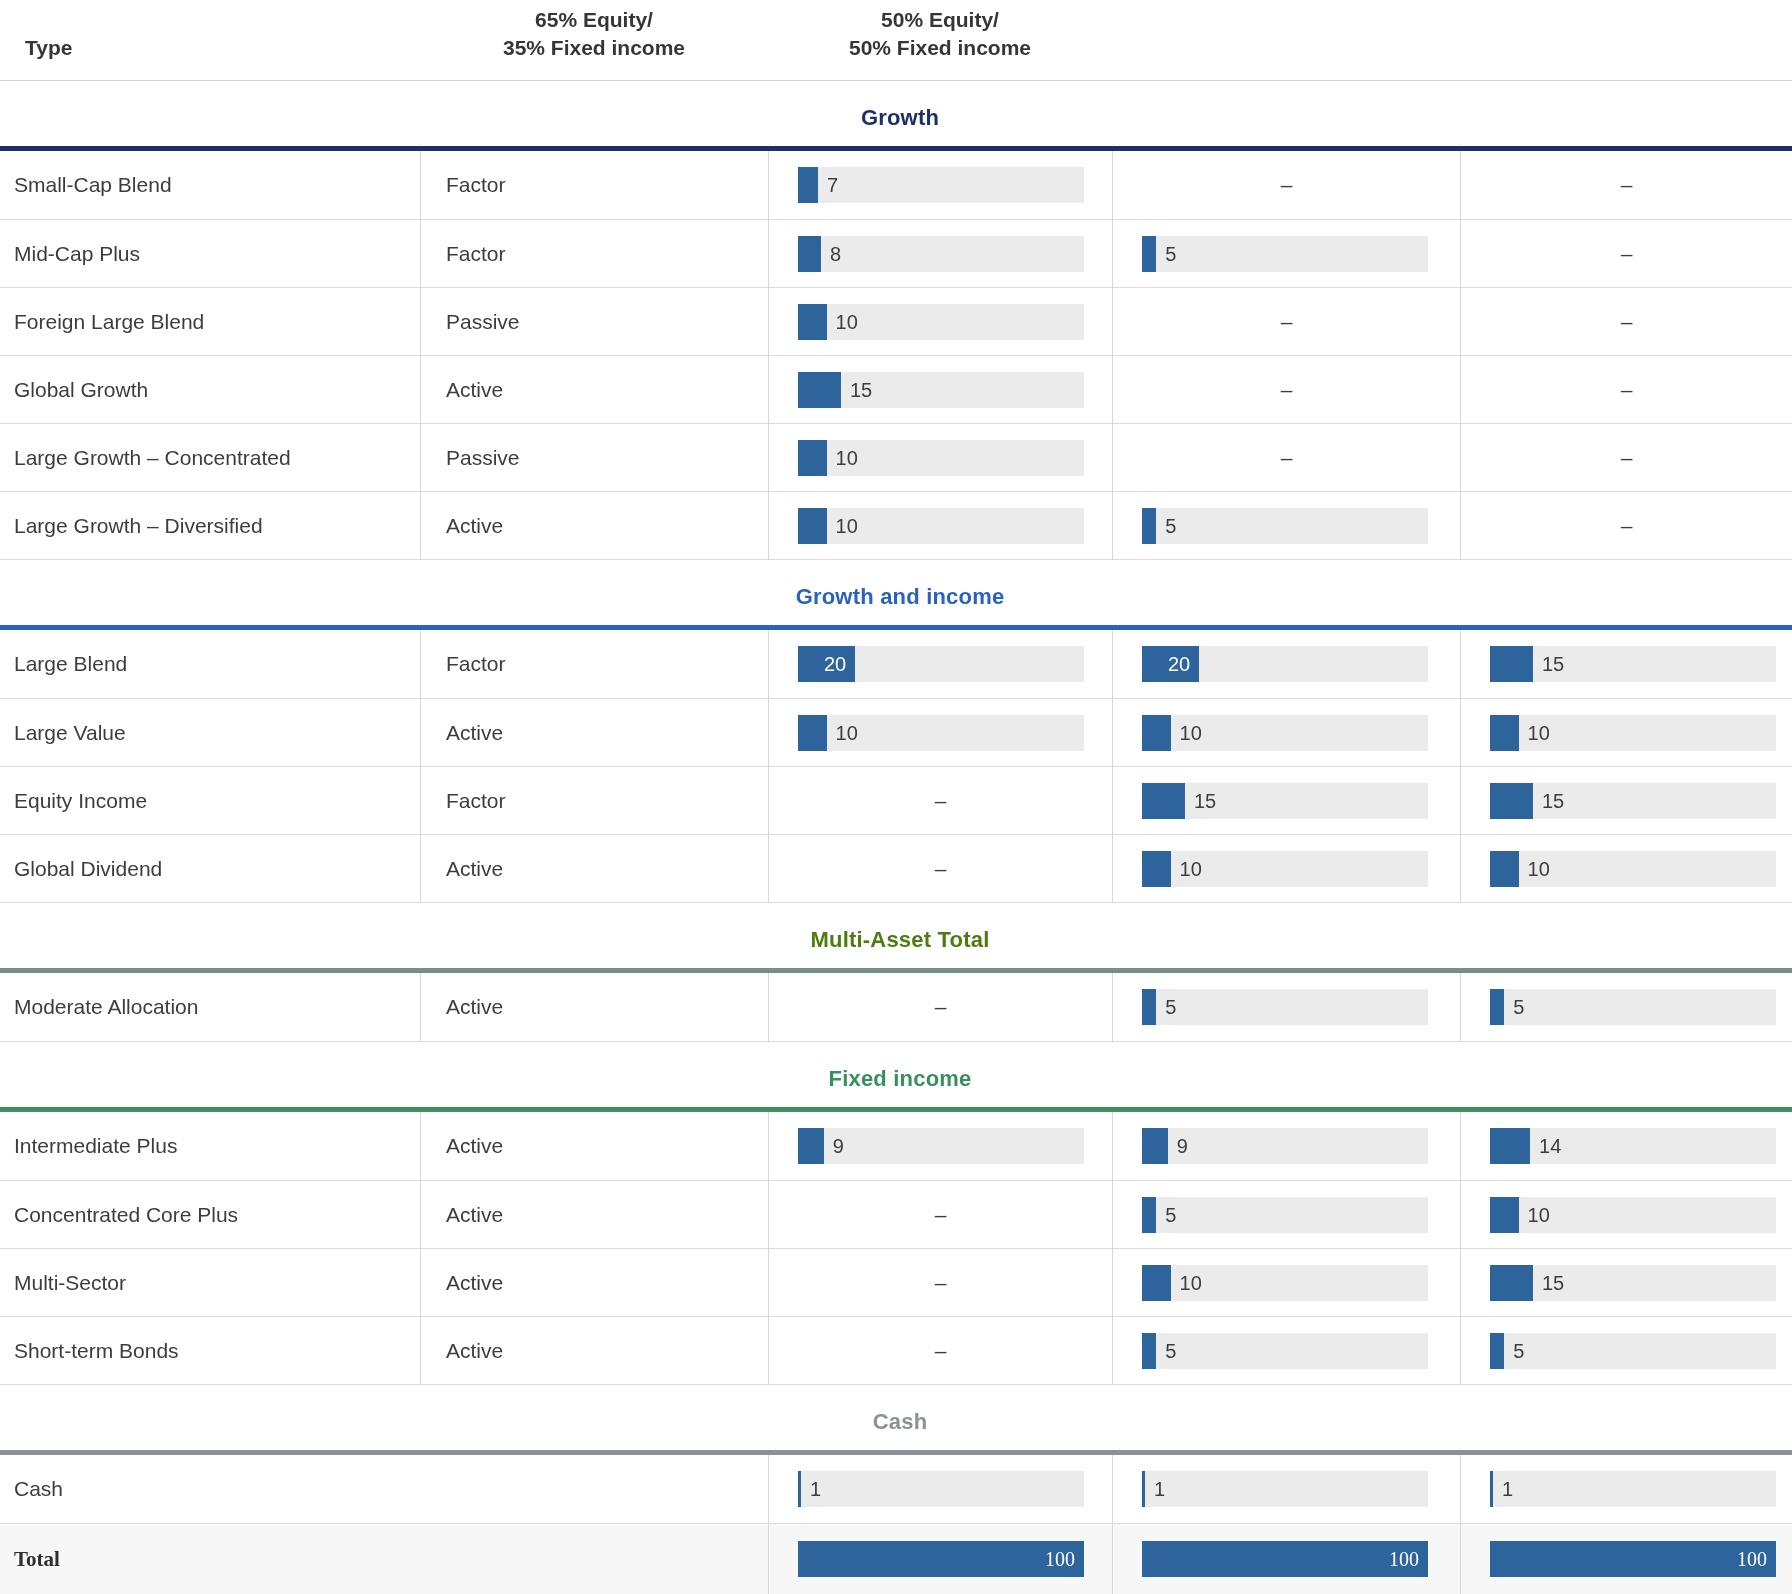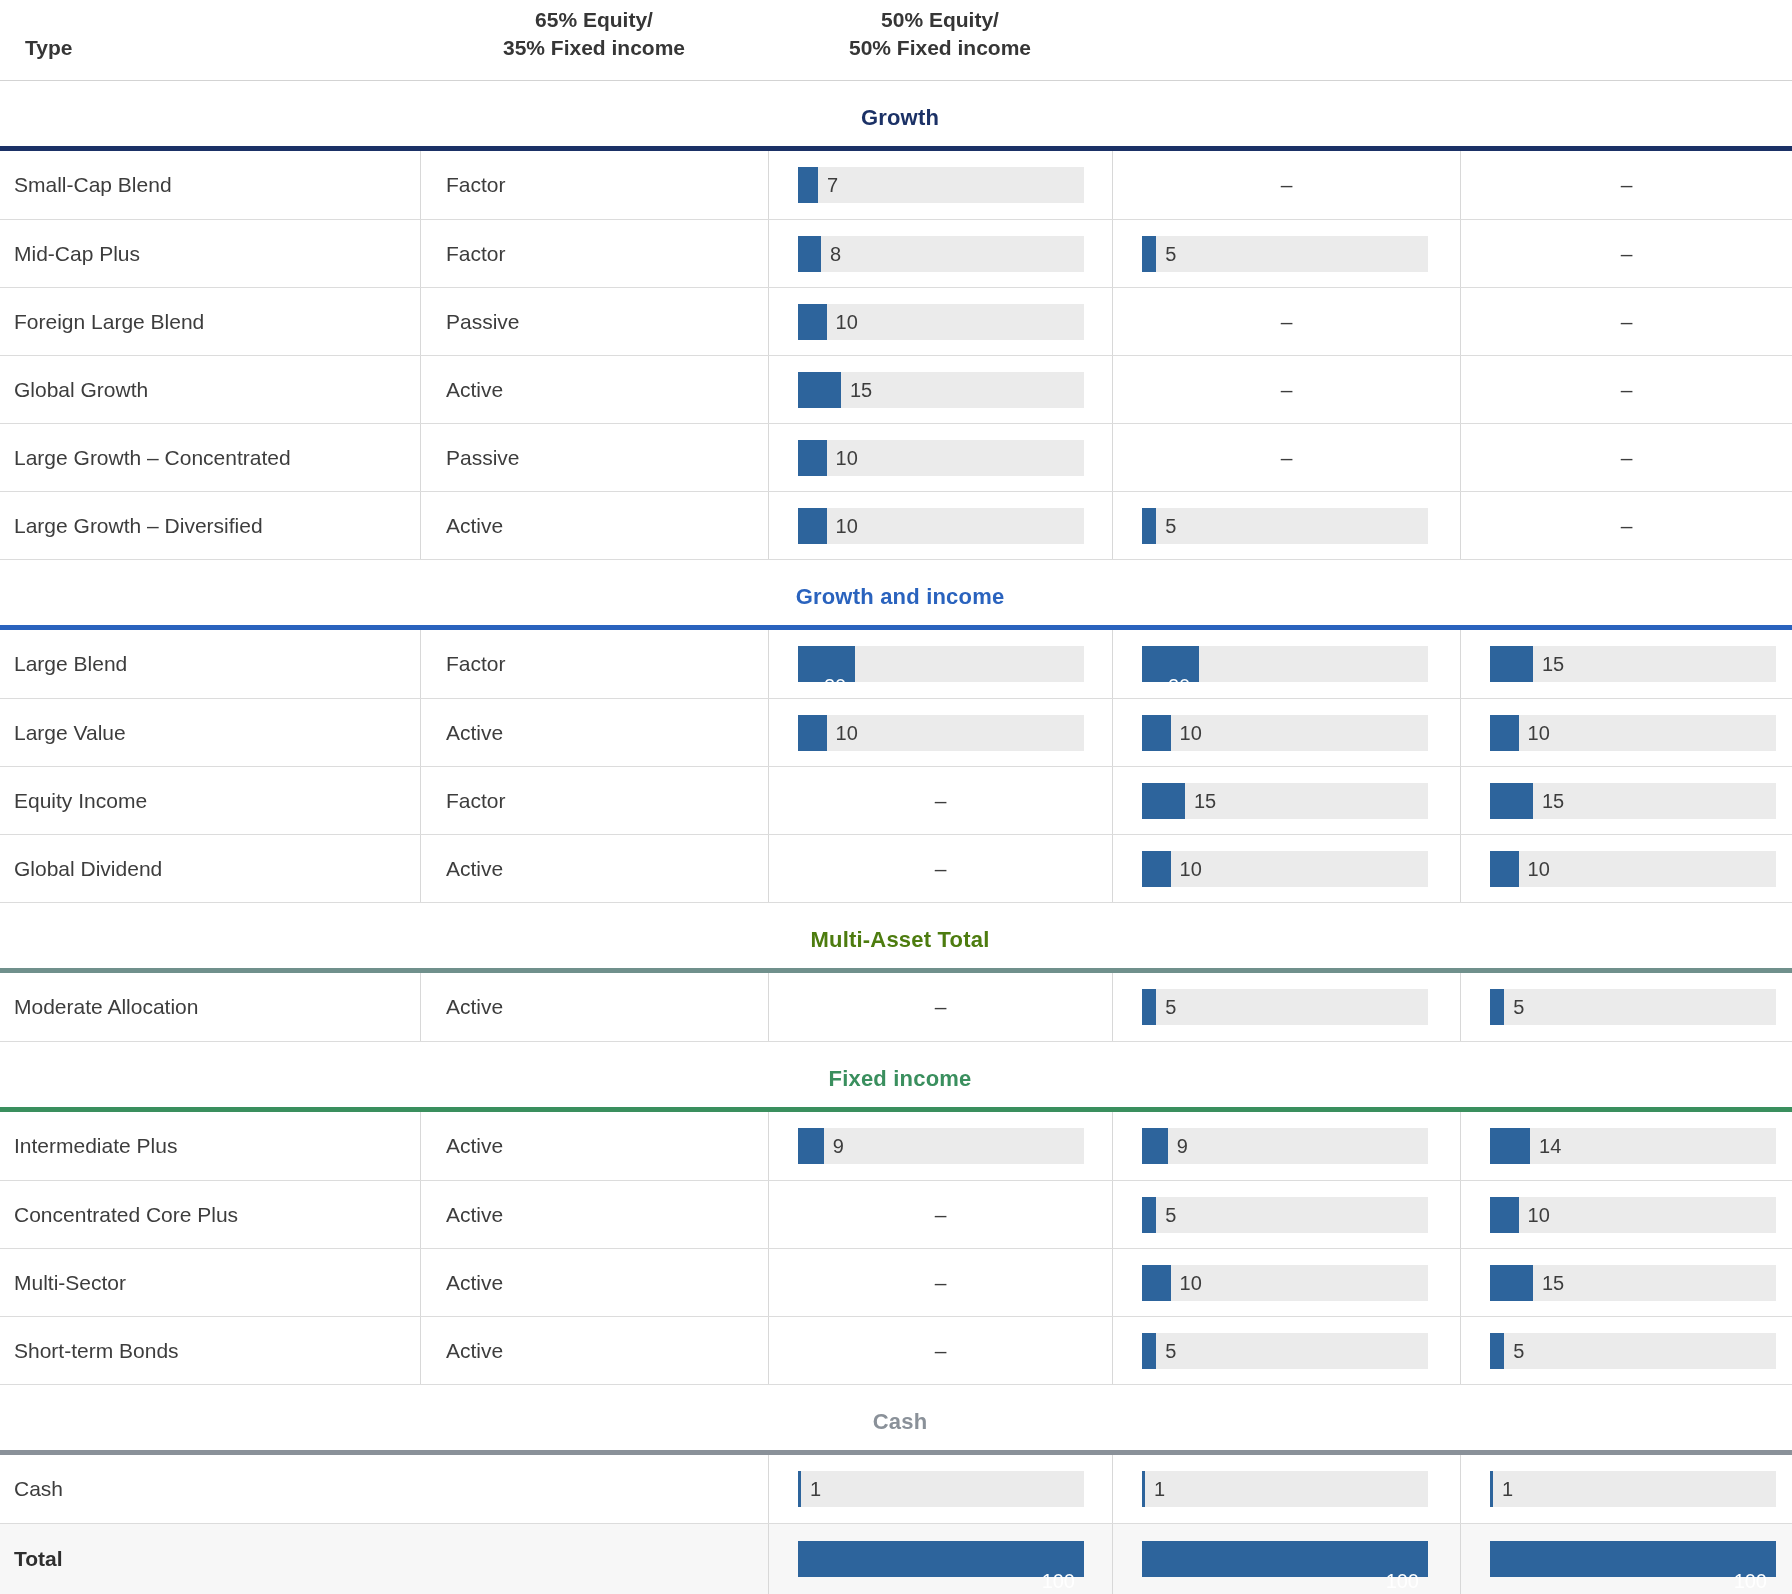--- a/index.html
+++ b/index.html
@@ -26,24 +26,24 @@
   .trow{height:68px;box-sizing:border-box;align-items:stretch;}
   .trow.sep{border-top:1px solid var(--row-sep);}
   .cell{display:flex;align-items:center;box-sizing:border-box;font-size:21px;color:var(--text);}
   .c-cat{padding-left:14px;}
   .c-type{padding-left:25px;border-left:1px solid var(--divider);}
   .c-val{border-left:1px solid var(--divider);position:relative;}
   .span2{grid-column:1 / span 2;}
   .track{position:relative;margin-left:29px;width:286px;height:36px;background:var(--track);}
   .bar{position:absolute;left:0;top:0;height:36px;background:var(--bar);}
   .vlab{position:absolute;top:50%;transform:translateY(-50%);font-size:20px;color:var(--text);white-space:nowrap;}
-  .vlab.in{color:#fff;margin-top:22px;}
+  .vlab.in{color:#fff;}
   .dash{width:100%;text-align:center;font-size:21px;color:var(--text);}
   
-  .trow.total{height:71px;background:var(--total-bg);border-top:1px solid var(--row-sep);}
+  .trow.total{height:71px;background:var(--total-bg);border-top:1px solid var(--row-sep);font-family:Liberation Serif, serif;}
   .trow.total .c-cat{font-weight:bold;color:#2f2f2f;}
 </style>
 </head>
 <body>
 
 <div class="table">
 
   <div class="grid header-row">
     <div class="hcell htype">
       <div class="hspacer"></div>

